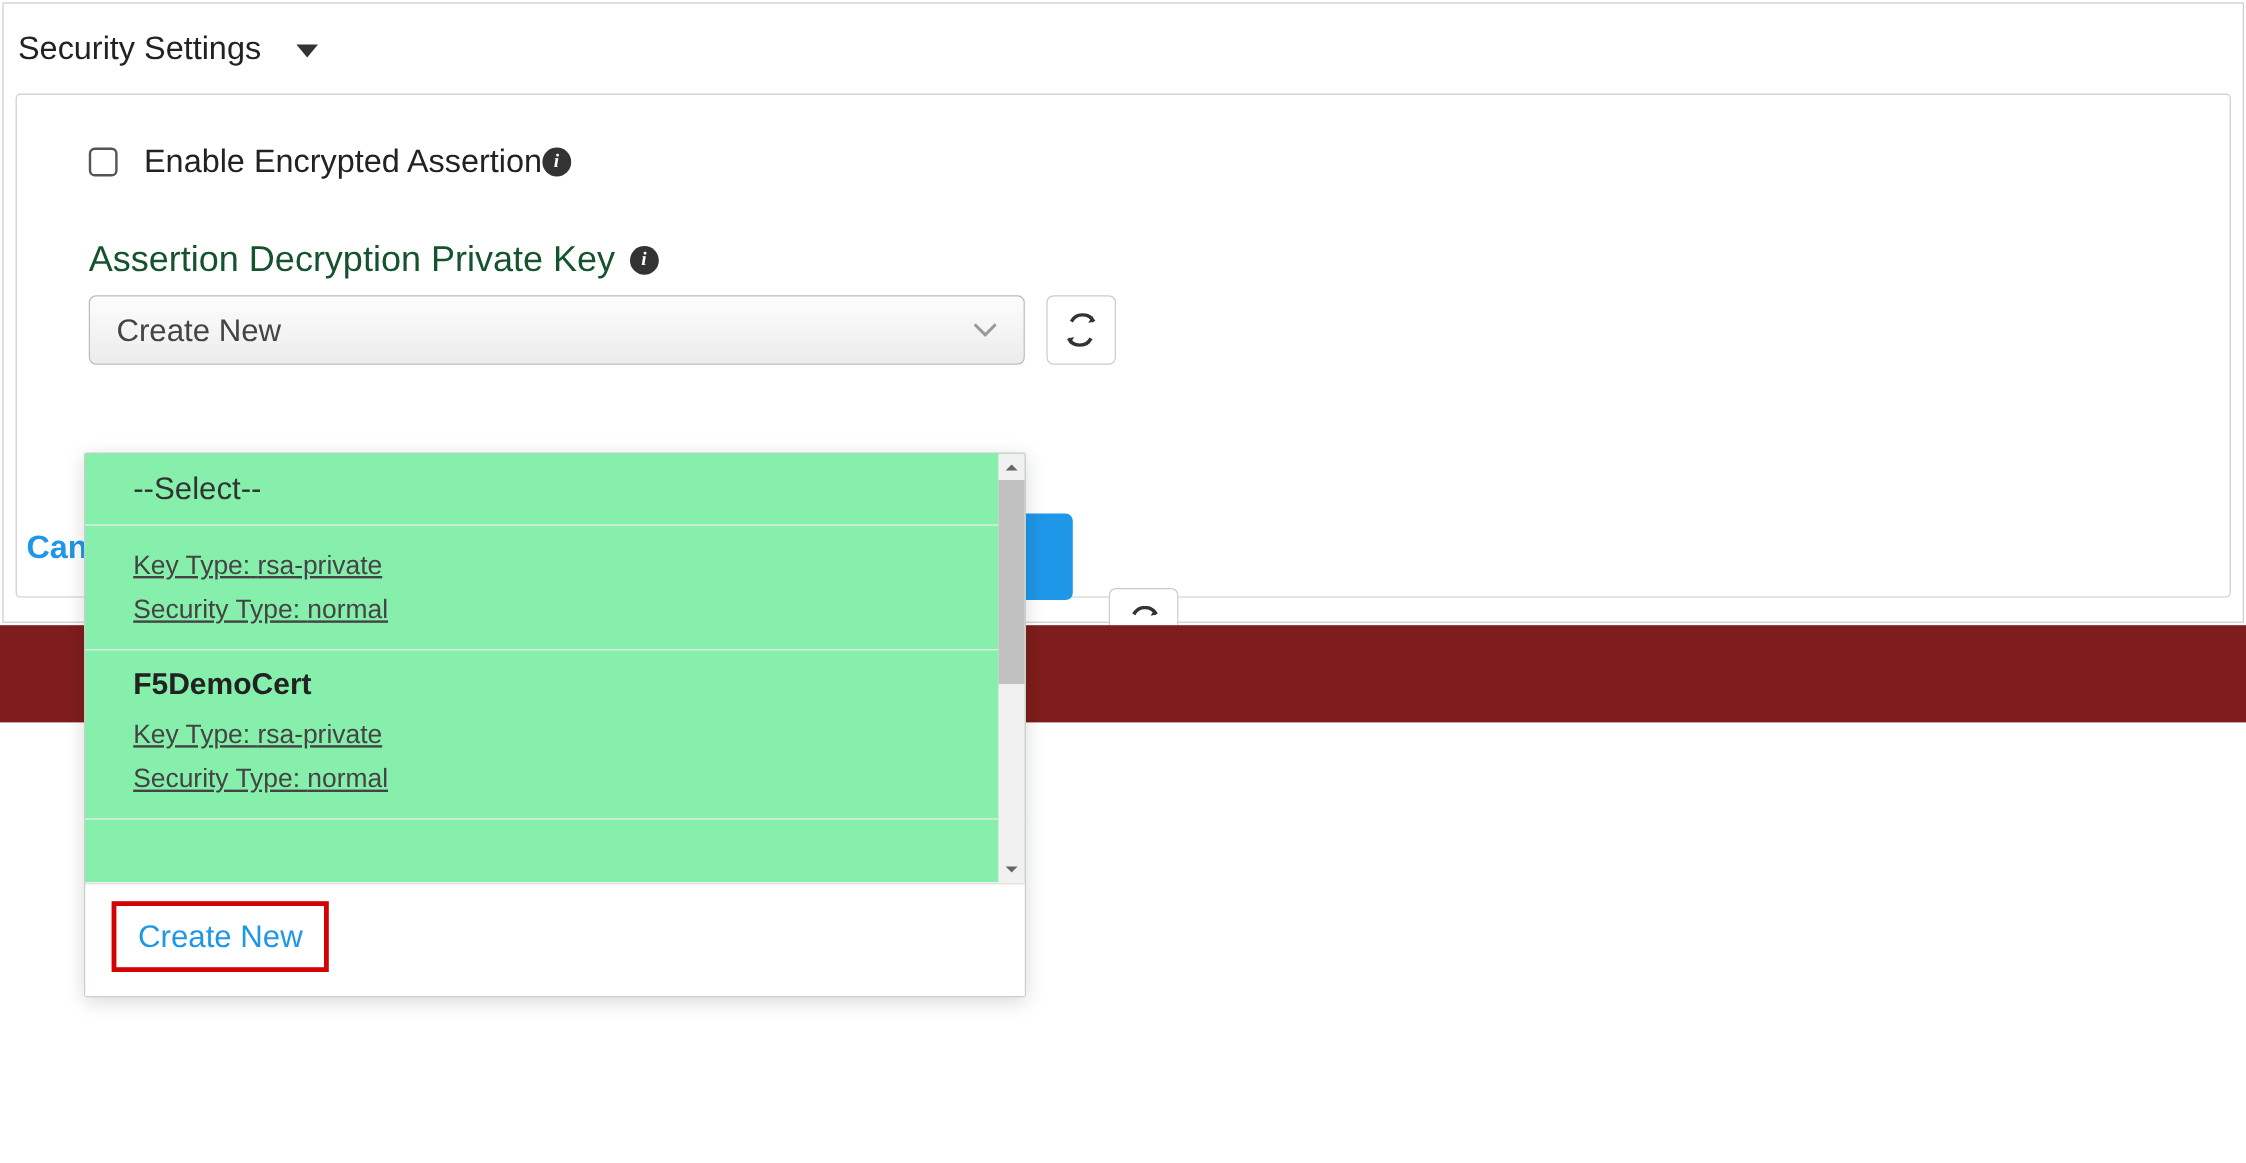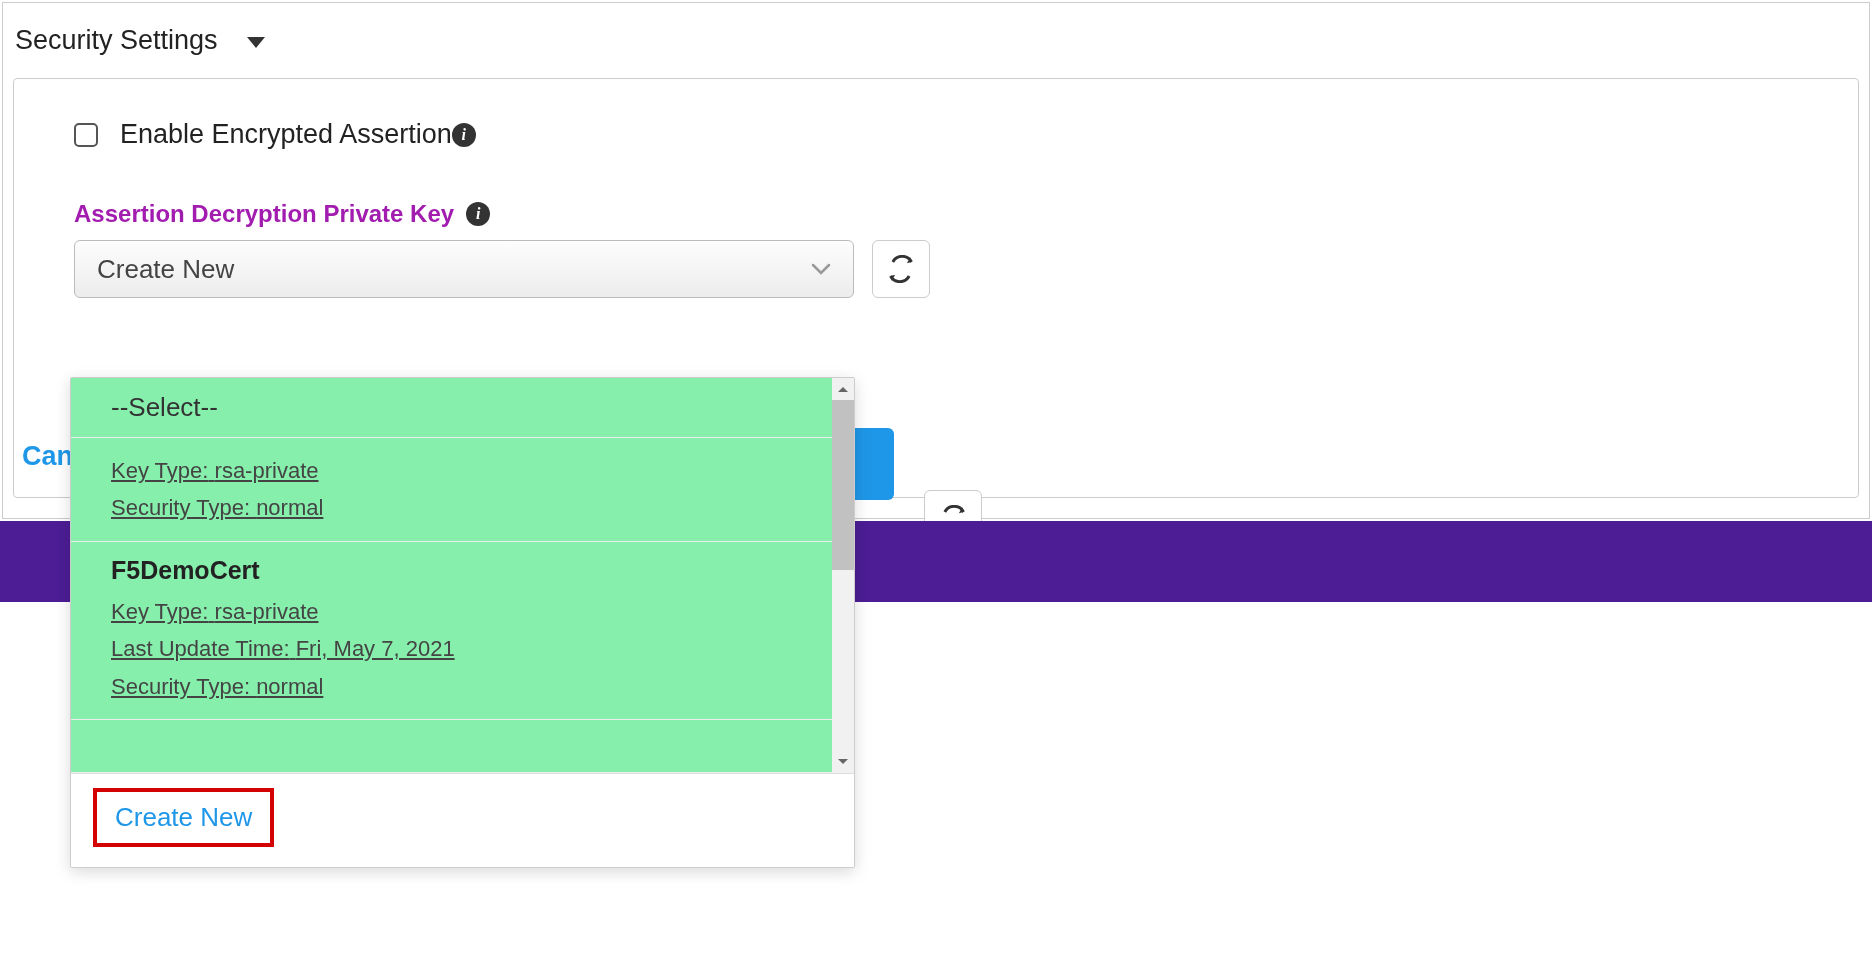--- a/index.html
+++ b/index.html
@@ -76,23 +76,23 @@
       font-size: 16px;
       cursor: pointer;
       flex-shrink: 0;
     }
     .field-label-row {
       display: flex;
       align-items: center;
       margin-bottom: 12px;
     }
     .field-label {
-      font-size: 24px;
-      font-weight: 700;
-      color: #a21caf;
+      font-size: 30px;
+      font-weight: 400;
+      color: #14532d;
       margin-right: 12px;
     }
     .select-row {
       display: flex;
       align-items: center;
       gap: 18px;
     }
     .select-box {
       width: 780px;
       height: 58px;
@@ -202,21 +202,21 @@
       display: inline-block;
       padding: 10px 18px;
       border: 4px solid #d40303;
       color: #1f97e8;
       font-size: 26px;
       font-weight: 400;
       cursor: pointer;
       background: #fff;
     }
     .bottom-bar {
-      background: #4c1d95;
+      background: #7f1d1d;
       padding: 18px 24px 40px 24px;
       display: flex;
       align-items: center;
       gap: 16px;
       position: relative;
       font-weight: bold;
     }
     .cancel-link {
       color: #1f97e8;
       font-size: 27px;
@@ -309,24 +309,20 @@
       </div>
     </div>
 
     <div class="dropdown-item">
       <div class="item-title">F5DemoCert</div>
       <div class="item-detail">
         <span>Key Type:</span>
         <span>rsa-private</span>
       </div>
       <div class="item-detail">
-        <span>Last Update Time:</span>
-        <span>Fri, May 7, 2021</span>
-      </div>
-      <div class="item-detail">
         <span>Security Type:</span>
         <span>normal</span>
       </div>
     </div>
 
     <div class="dropdown-item truncated">
       <div class="item-title">&nbsp;</div>
     </div>
 
     <div class="scrollbar-track">

